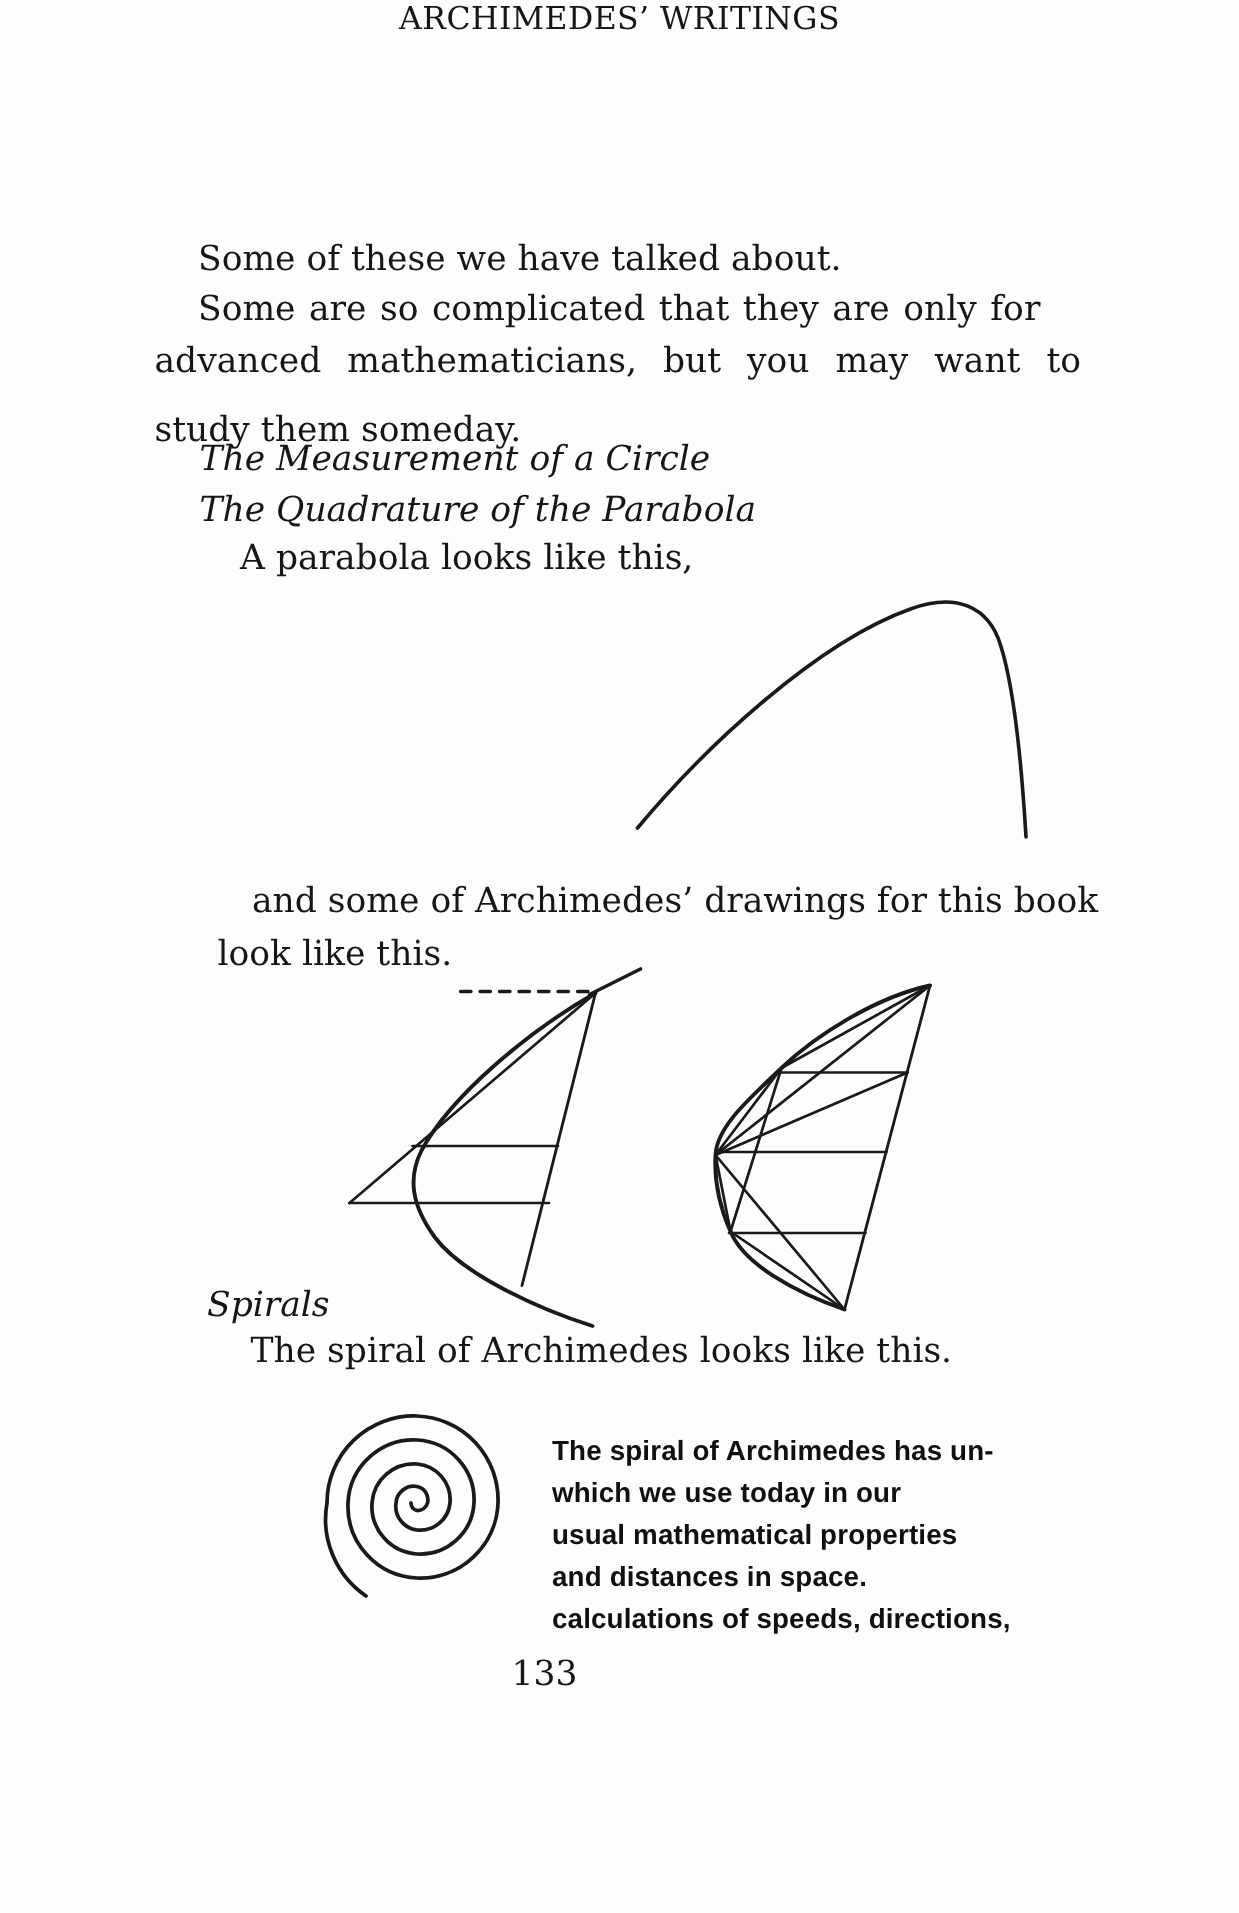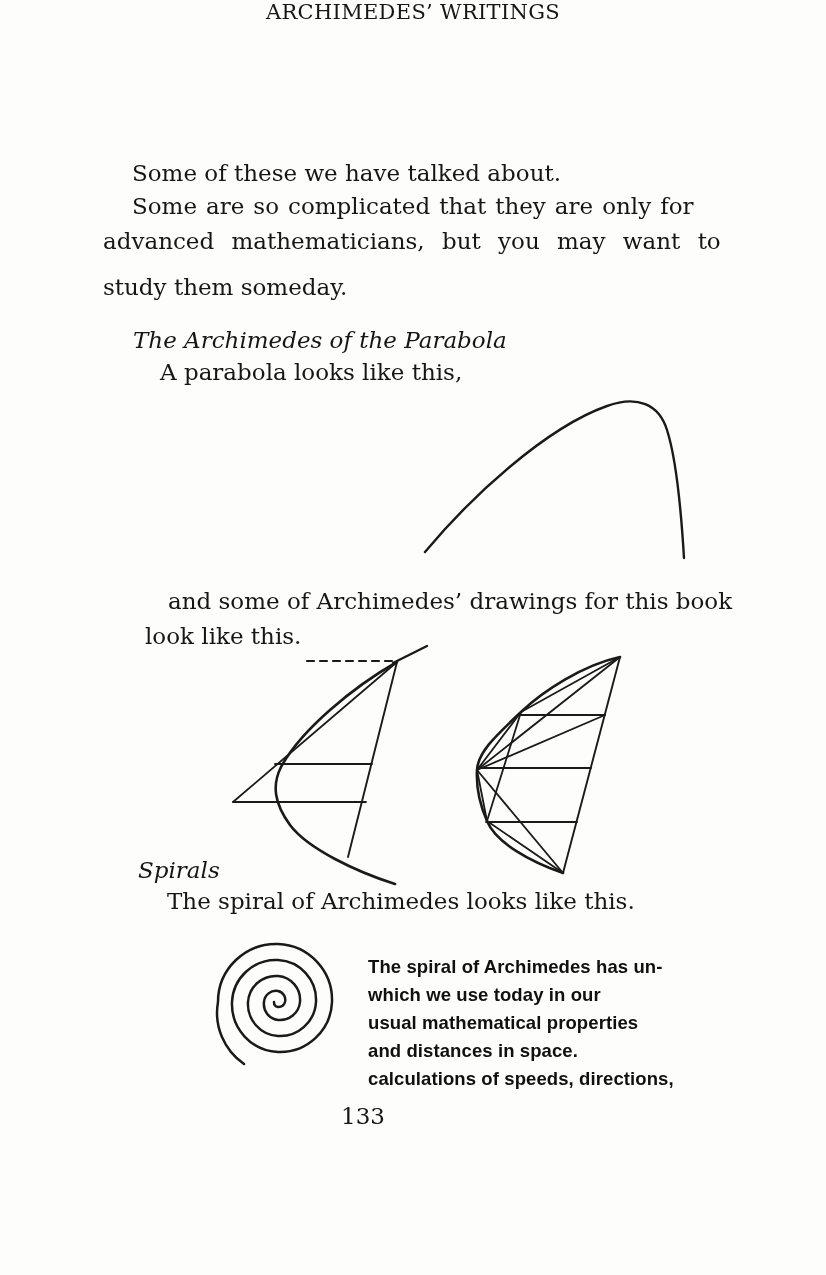--- a/index.html
+++ b/index.html
@@ -53,21 +53,22 @@
 
 <div class="page">
 
   <div class="running-head">ARCHIMEDES’ WRITINGS</div>
 
   <div class="line" style="left:132px;top:160px;">Some of these we have talked about.</div>
   <div class="line ws1" style="left:132px;top:193px;">Some are so complicated that they are only for</div>
   <div class="line ws2" style="left:103px;top:228px;">advanced mathematicians, but you may want to</div>
   <div class="line" style="left:103px;top:257px;margin-top:17px;">study them someday.</div>
 
-  <div class="line italic" style="left:133px;top:327px;">The Archimedes of the Parabola</div>
+  <div class="line italic" style="left:133px;top:293px;">The Measurement of a Circle</div>
+  <div class="line italic" style="left:133px;top:327px;">The Quadrature of the Parabola</div>
   <div class="line" style="left:160px;top:359px;">A parabola looks like this,</div>
 
   <div class="fig" style="left:415px;top:390px;">
     <svg width="285" height="180" viewBox="0 0 285 180">
       <path d="M 10 162 C 55 108 130 38 192 16 C 222 5 244 14 252 40 C 261 68 266 118 269 168" stroke-width="2.4"></path>
     </svg>
   </div>
 
   <div class="line" style="left:168px;top:588px;">and some of Archimedes’ drawings for this book</div>
   <div class="line" style="left:145px;top:623px;">look like this.</div>

